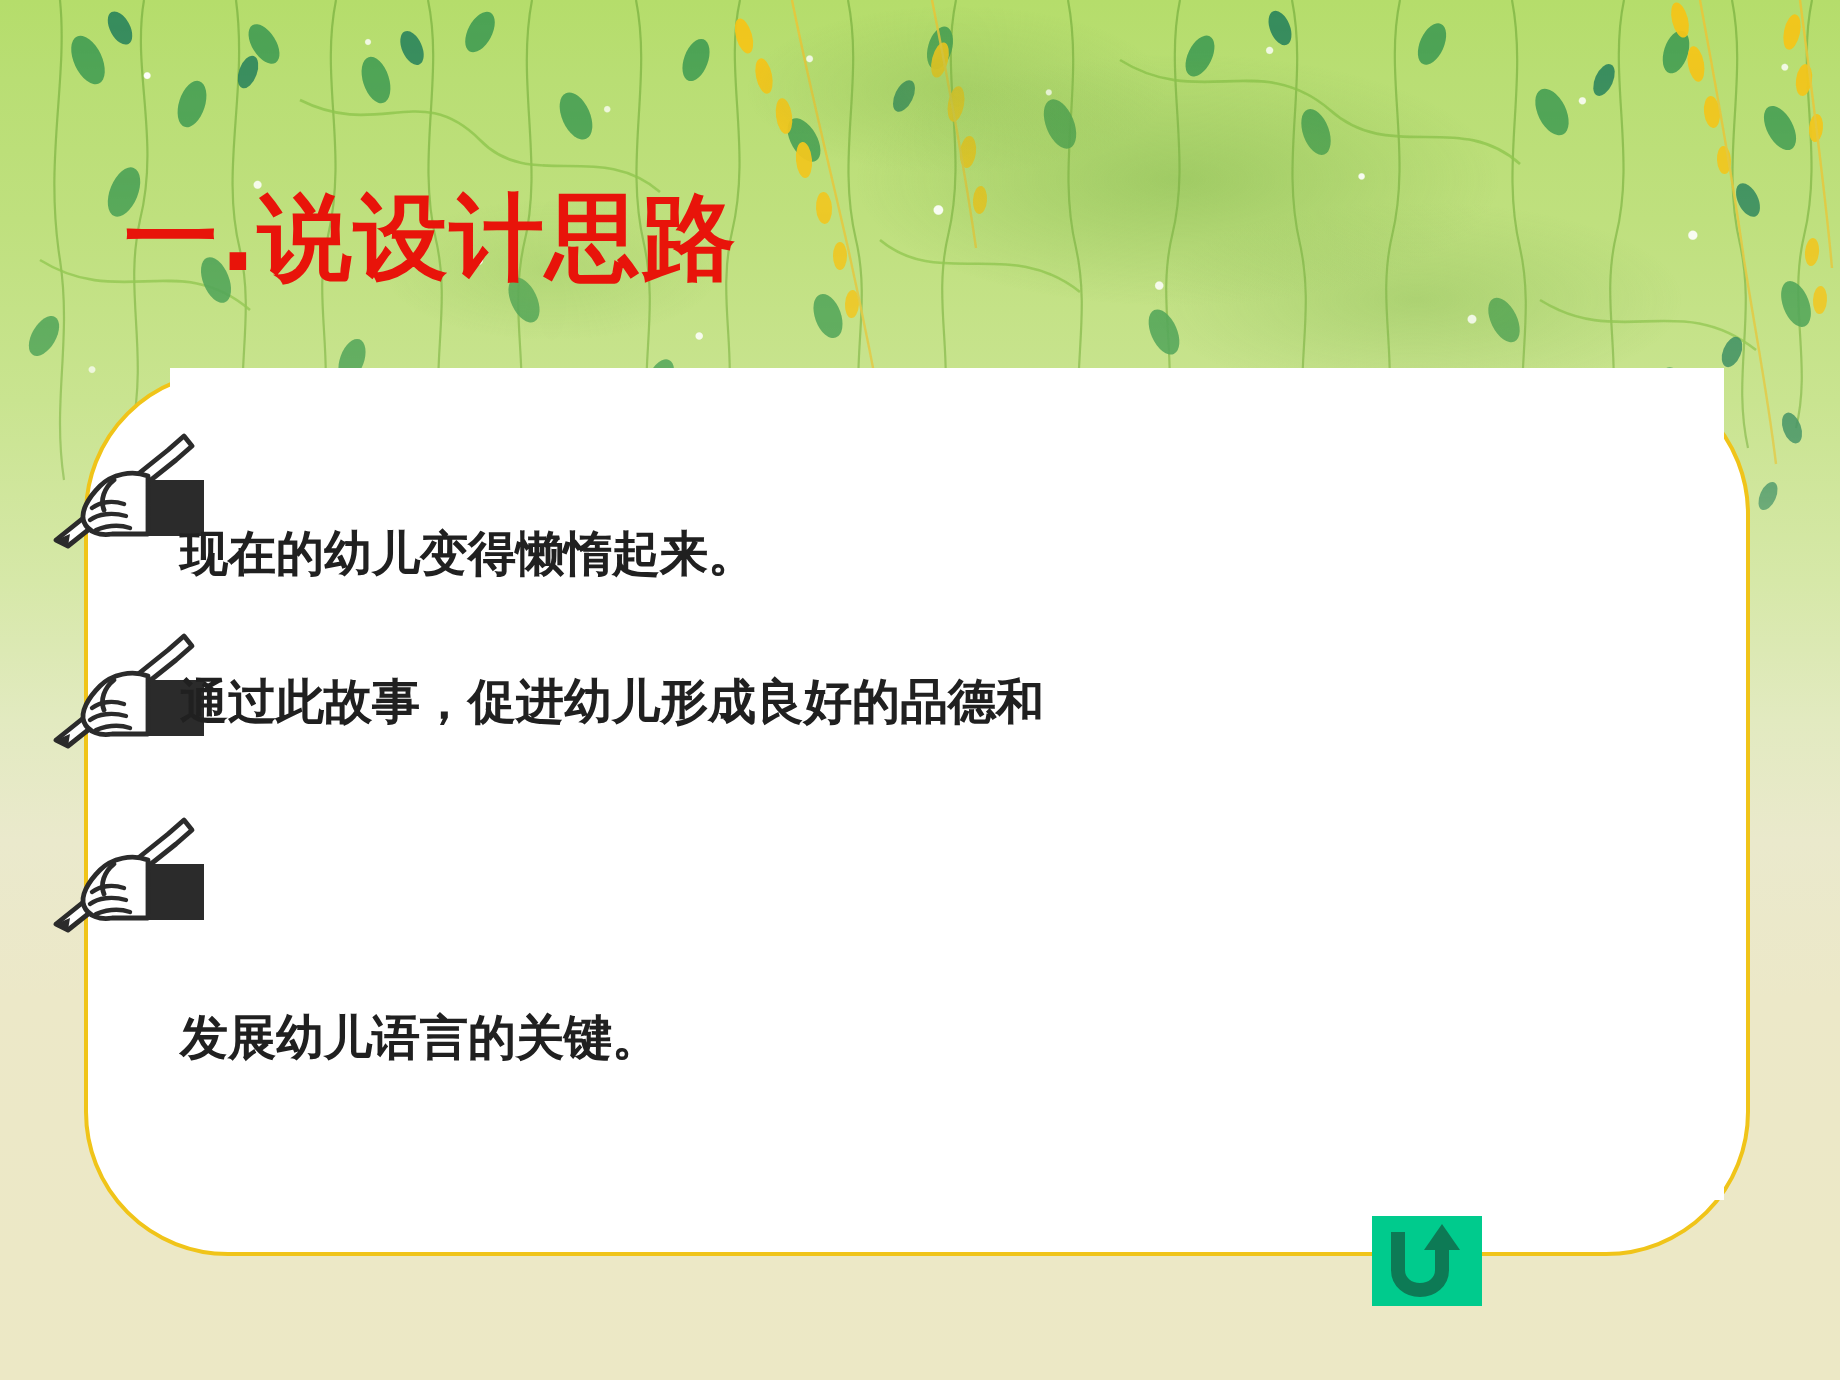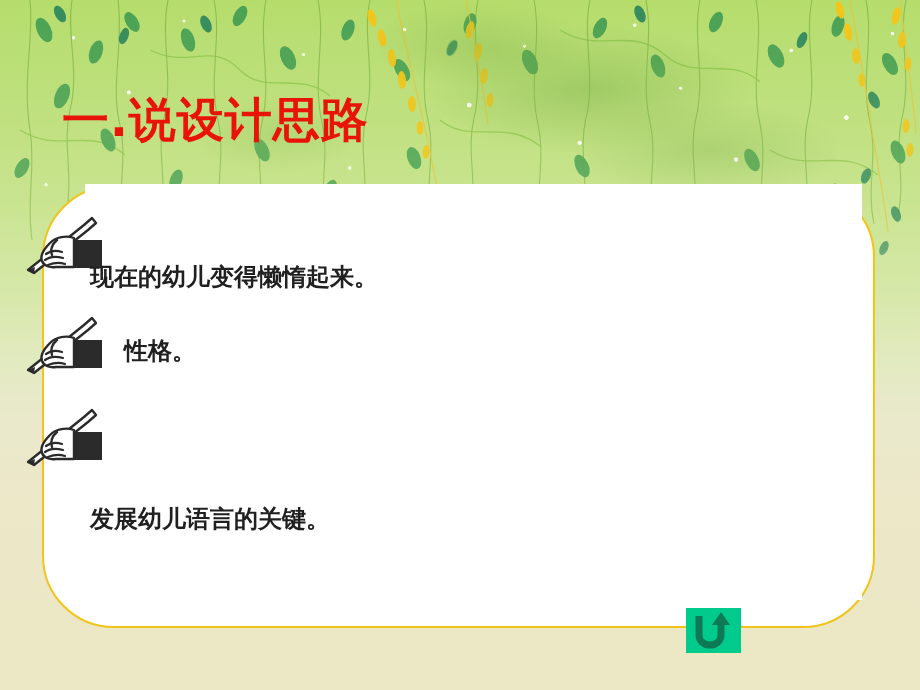--- a/index.html
+++ b/index.html
@@ -343,21 +343,21 @@
           <rect x="50" y="26" width="30" height="28" fill="#2b2b2b"></rect>
           <path d="M52,24 C44,21 34,23 28,29 C22,35 18,42 20,47
                    C22,52 28,54 34,53 L52,53 Z" fill="#ffffff" stroke="#2b2b2b" stroke-width="2.4" stroke-linejoin="round"></path>
           <path d="M24,40 C28,37 34,36 40,38" fill="none" stroke="#2b2b2b" stroke-width="2.2" stroke-linecap="round"></path>
           <path d="M23,46 C27,43 34,42 41,44" fill="none" stroke="#2b2b2b" stroke-width="2.2" stroke-linecap="round"></path>
           <path d="M26,51 C31,49 37,48 43,50" fill="none" stroke="#2b2b2b" stroke-width="2.2" stroke-linecap="round"></path>
           <path d="M35,26 C30,30 28,36 30,41" fill="none" stroke="#2b2b2b" stroke-width="2.4" stroke-linecap="round"></path>
         </svg>
       </span>
       <span class="text">
-        <span class="cont">性格。</span>
+        <span>通过此故事，促进幼儿形成良好的品德和</span>
       </span>
     </div>
 
     <div class="bullet" id="bullet-2">
       <span class="icon">
         <svg viewBox="0 0 82 62" xmlns="http://www.w3.org/2000/svg">
           <path d="M6,56 L62,11 L70,4 L74,9 L66,16 L12,59 Z" fill="#ffffff" stroke="#2b2b2b" stroke-width="2.4" stroke-linejoin="round"></path>
           <path d="M6,56 L13,53 L12,59 Z" fill="#2b2b2b"></path>
           <rect x="50" y="26" width="30" height="28" fill="#2b2b2b"></rect>
           <path d="M52,24 C44,21 34,23 28,29 C22,35 18,42 20,47

